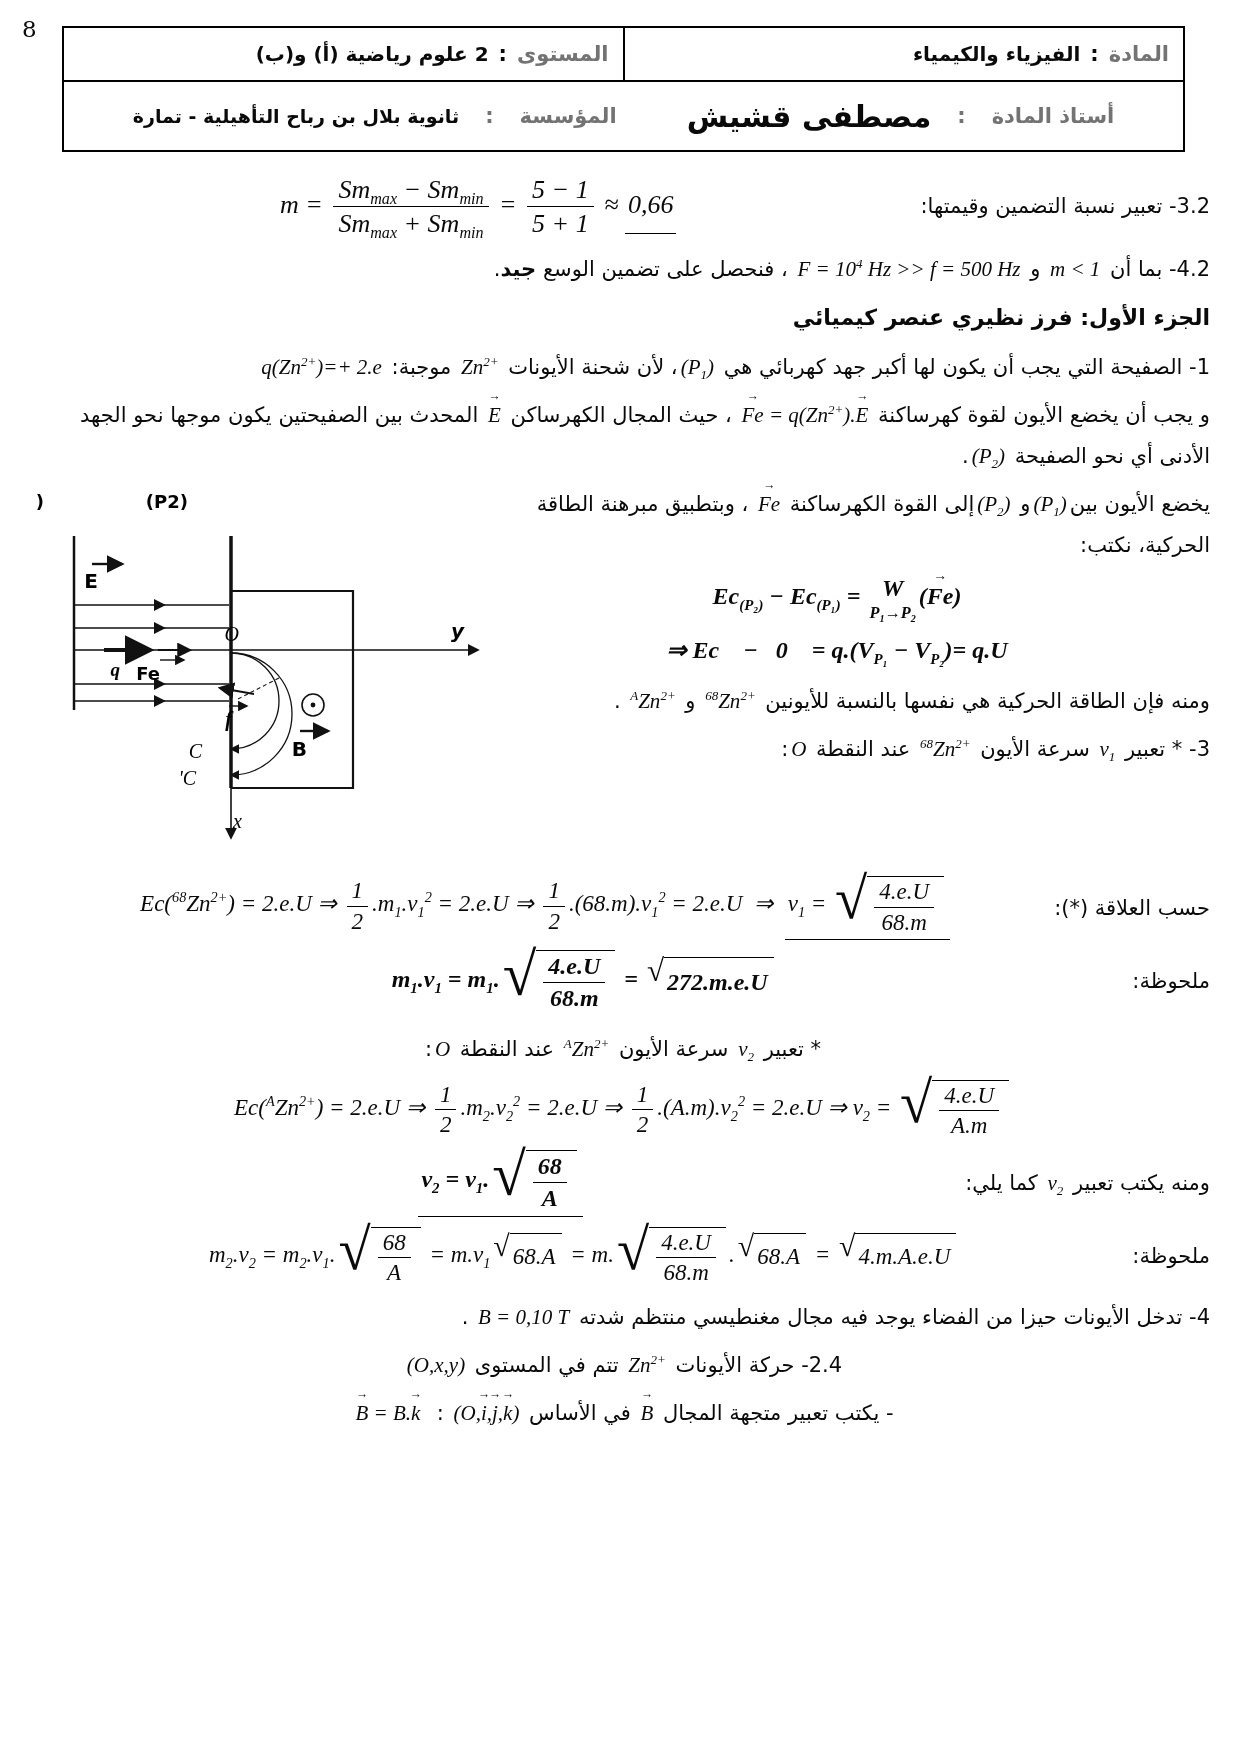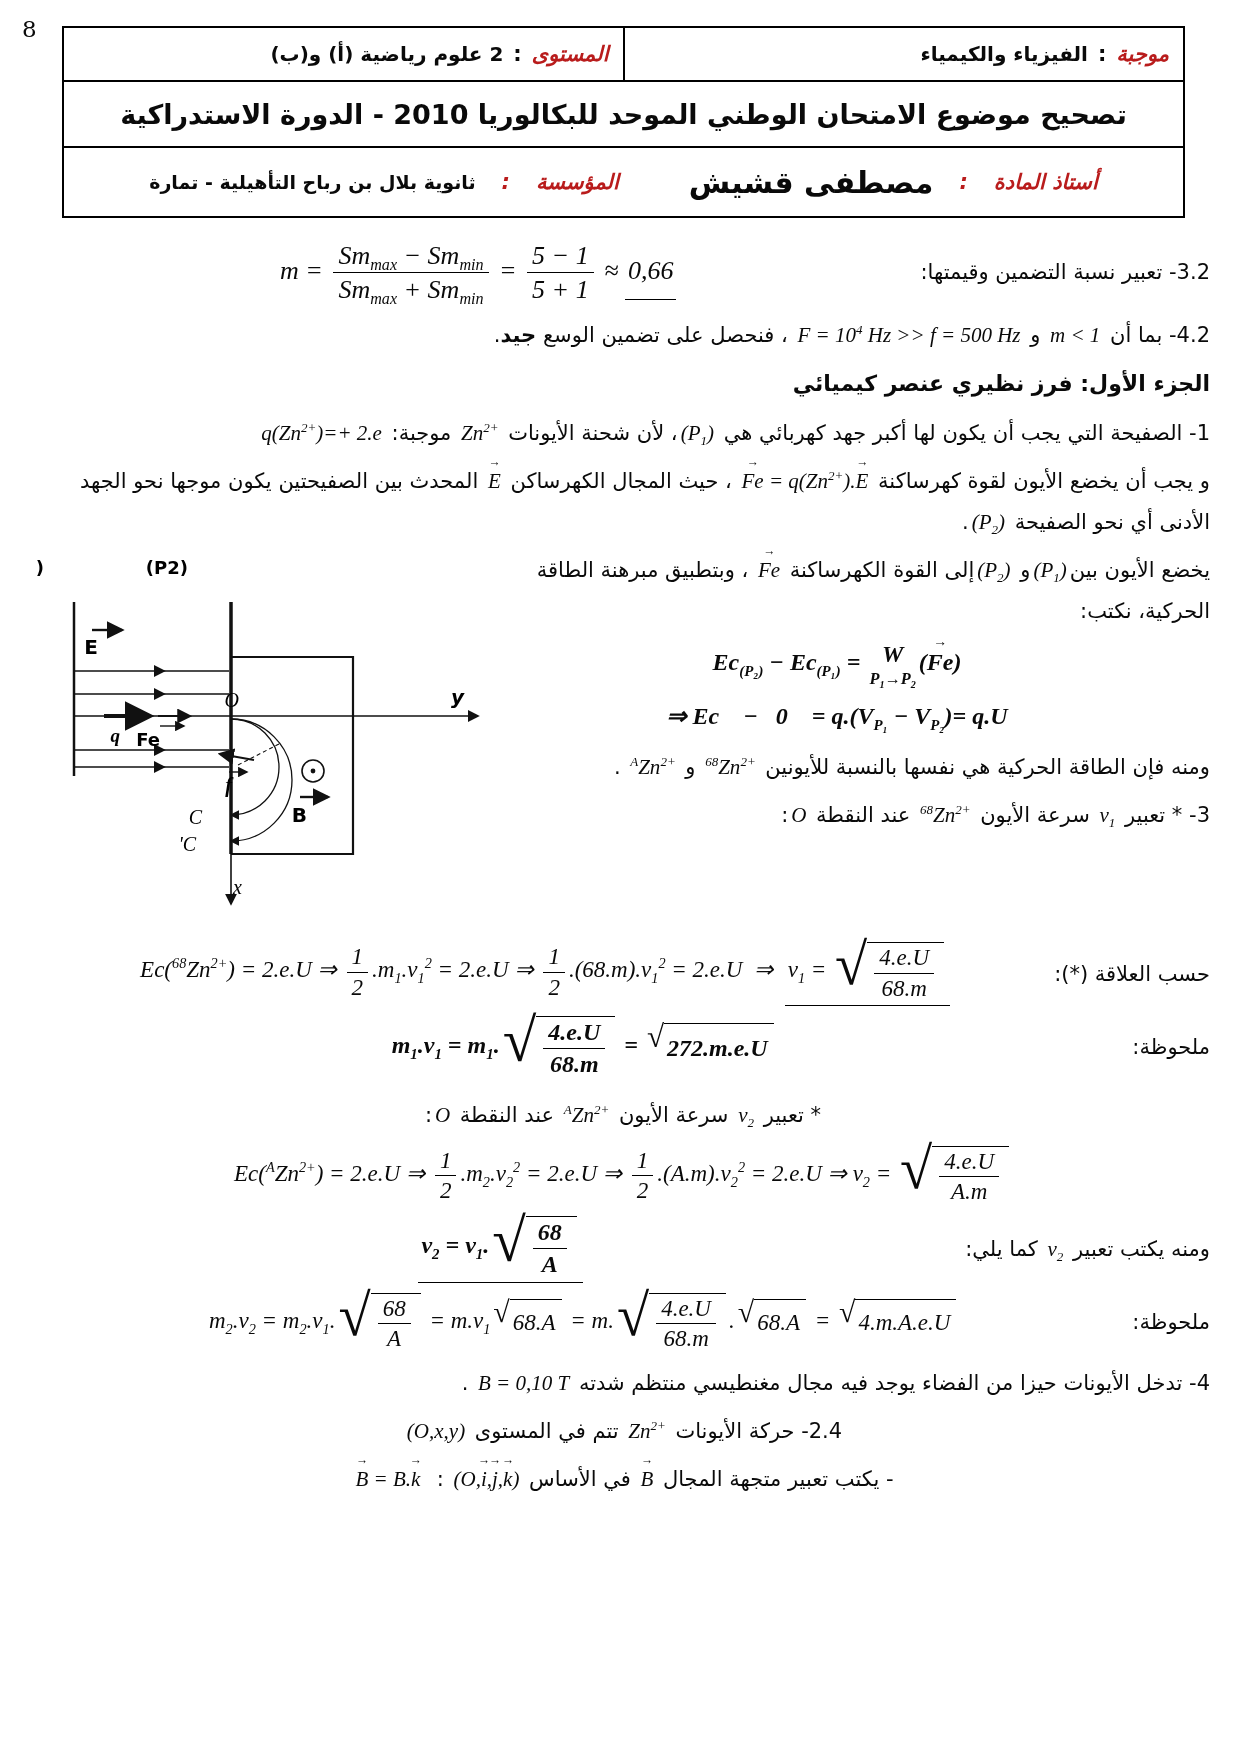--- a/index.html
+++ b/index.html
@@ -4,21 +4,21 @@
 <style>
   html,body{margin:0;padding:0;background:#e8e8e8;}
   .page{width:1240px;height:1754px;background:#ffffff;position:relative;overflow:hidden;
         font-family:"DejaVu Sans",sans-serif;color:#0a0a0a;}
   .pageno{position:absolute;top:16px;left:22px;font-family:"DejaVu Serif",serif;font-size:23px;}
 
   
   table.hdr{border-collapse:collapse;margin:26px 55px 0 62px;width:1123px;table-layout:fixed;}
   table.hdr td{border:2px solid #000;padding:4px 14px;vertical-align:middle;}
   .hdr .cell-line{display:flex;align-items:baseline;gap:10px;}
-  .red{color:#b91c1c;font-style:italic;}
+  .red{color:#737373;}
   .hdr-label{font-weight:bold;font-size:21px;}
   .hdr-val{font-weight:bold;font-size:20px;}
   .hdr-row1 td{height:44px;}
   .title-cell{text-align:center;height:56px;}
   .title-text{font-weight:bold;font-size:27px;}
   .teacher-cell{height:60px;}
   .teacher-flex{display:flex;align-items:center;justify-content:center;gap:26px;}
   .teacher-name{font-weight:bold;font-size:30px;}
   .school-val{font-weight:bold;font-size:19px;}
 
@@ -73,36 +73,31 @@
 <body>
 
 <div class="page">
   <div class="pageno">8</div>
 
   <table class="hdr" dir="rtl">
     <tbody>
         <tr class="hdr-row1">
       <td>
         <div class="cell-line">
-          <span class="hdr-label red">موجبة</span>
+          <span class="hdr-label red">المادة</span>
           <span class="hdr-label">:</span>
           <span class="hdr-val">الفيزياء والكيمياء</span>
         </div>
       </td>
       <td>
         <div class="cell-line">
           <span class="hdr-label red">المستوى</span>
           <span class="hdr-label">:</span>
           <span class="hdr-val">2 علوم رياضية (أ) و(ب)</span>
         </div>
-      </td>
-    </tr>
-    <tr>
-      <td colspan="2" class="title-cell">
-        <span class="title-text">تصحيح موضوع الامتحان الوطني الموحد للبكالوريا 2010 - الدورة الاستدراكية</span>
       </td>
     </tr>
     <tr>
       <td colspan="2" class="teacher-cell">
         <div class="teacher-flex">
           <span class="hdr-label red">أستاذ المادة</span>
           <span class="hdr-label red">:</span>
           <span class="teacher-name">مصطفى قشيش</span>
           <span class="hdr-label red" style="margin-right:44px;">المؤسسة</span>
           <span class="hdr-label red">:</span>

